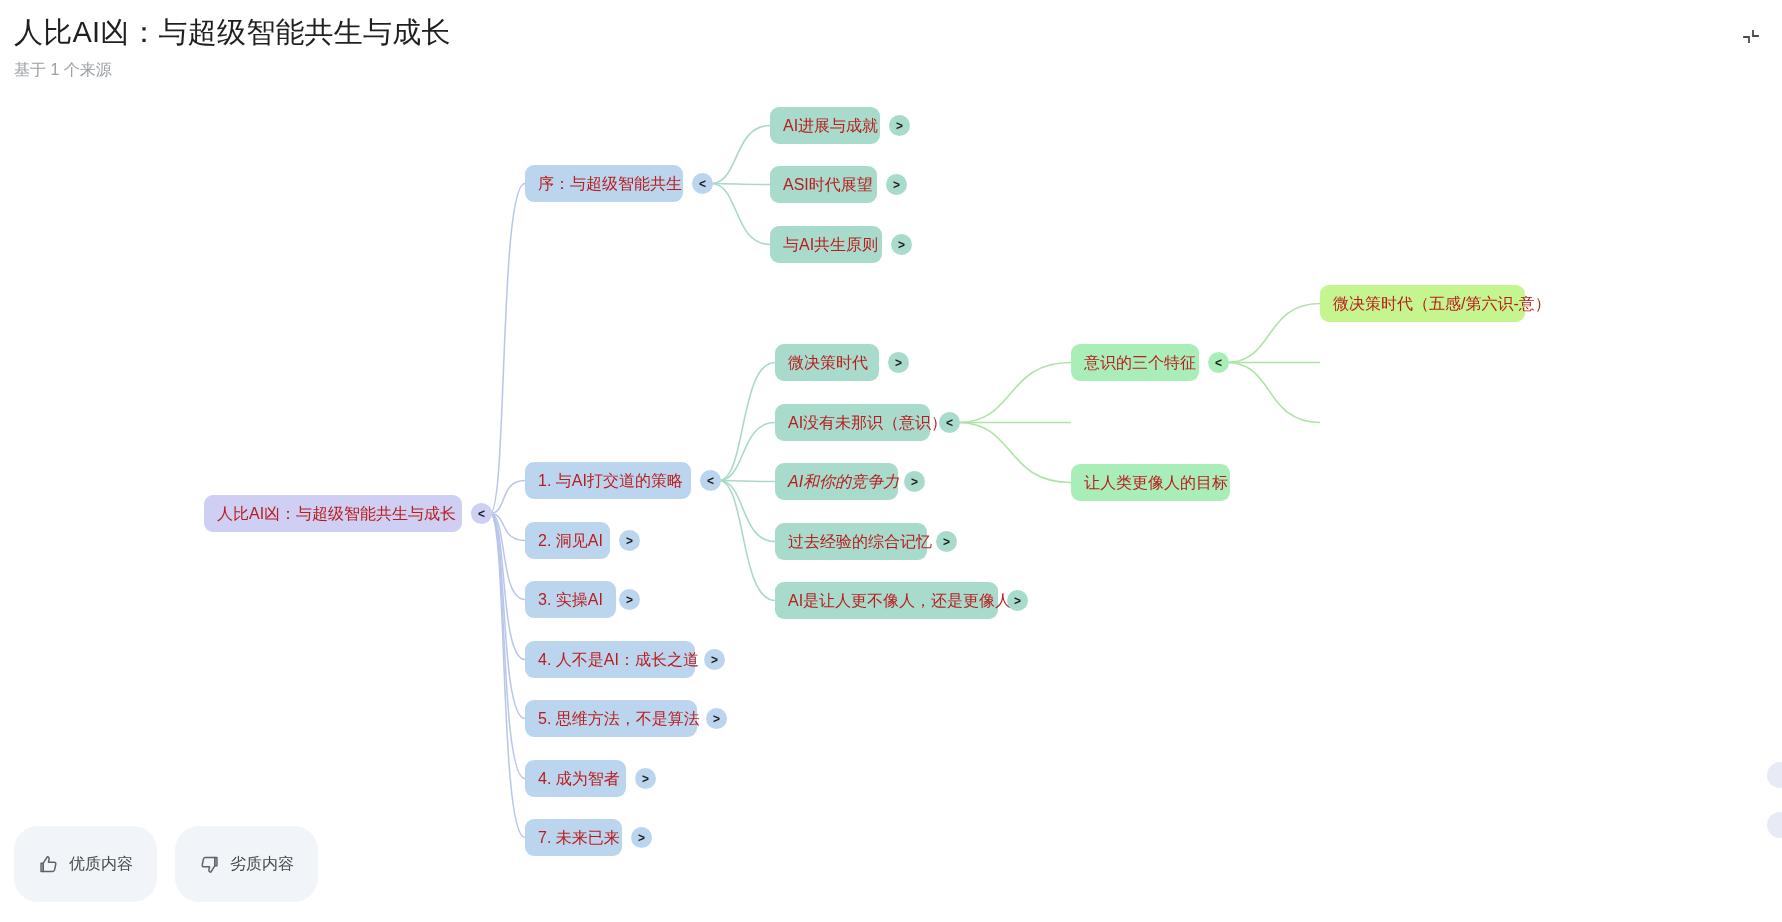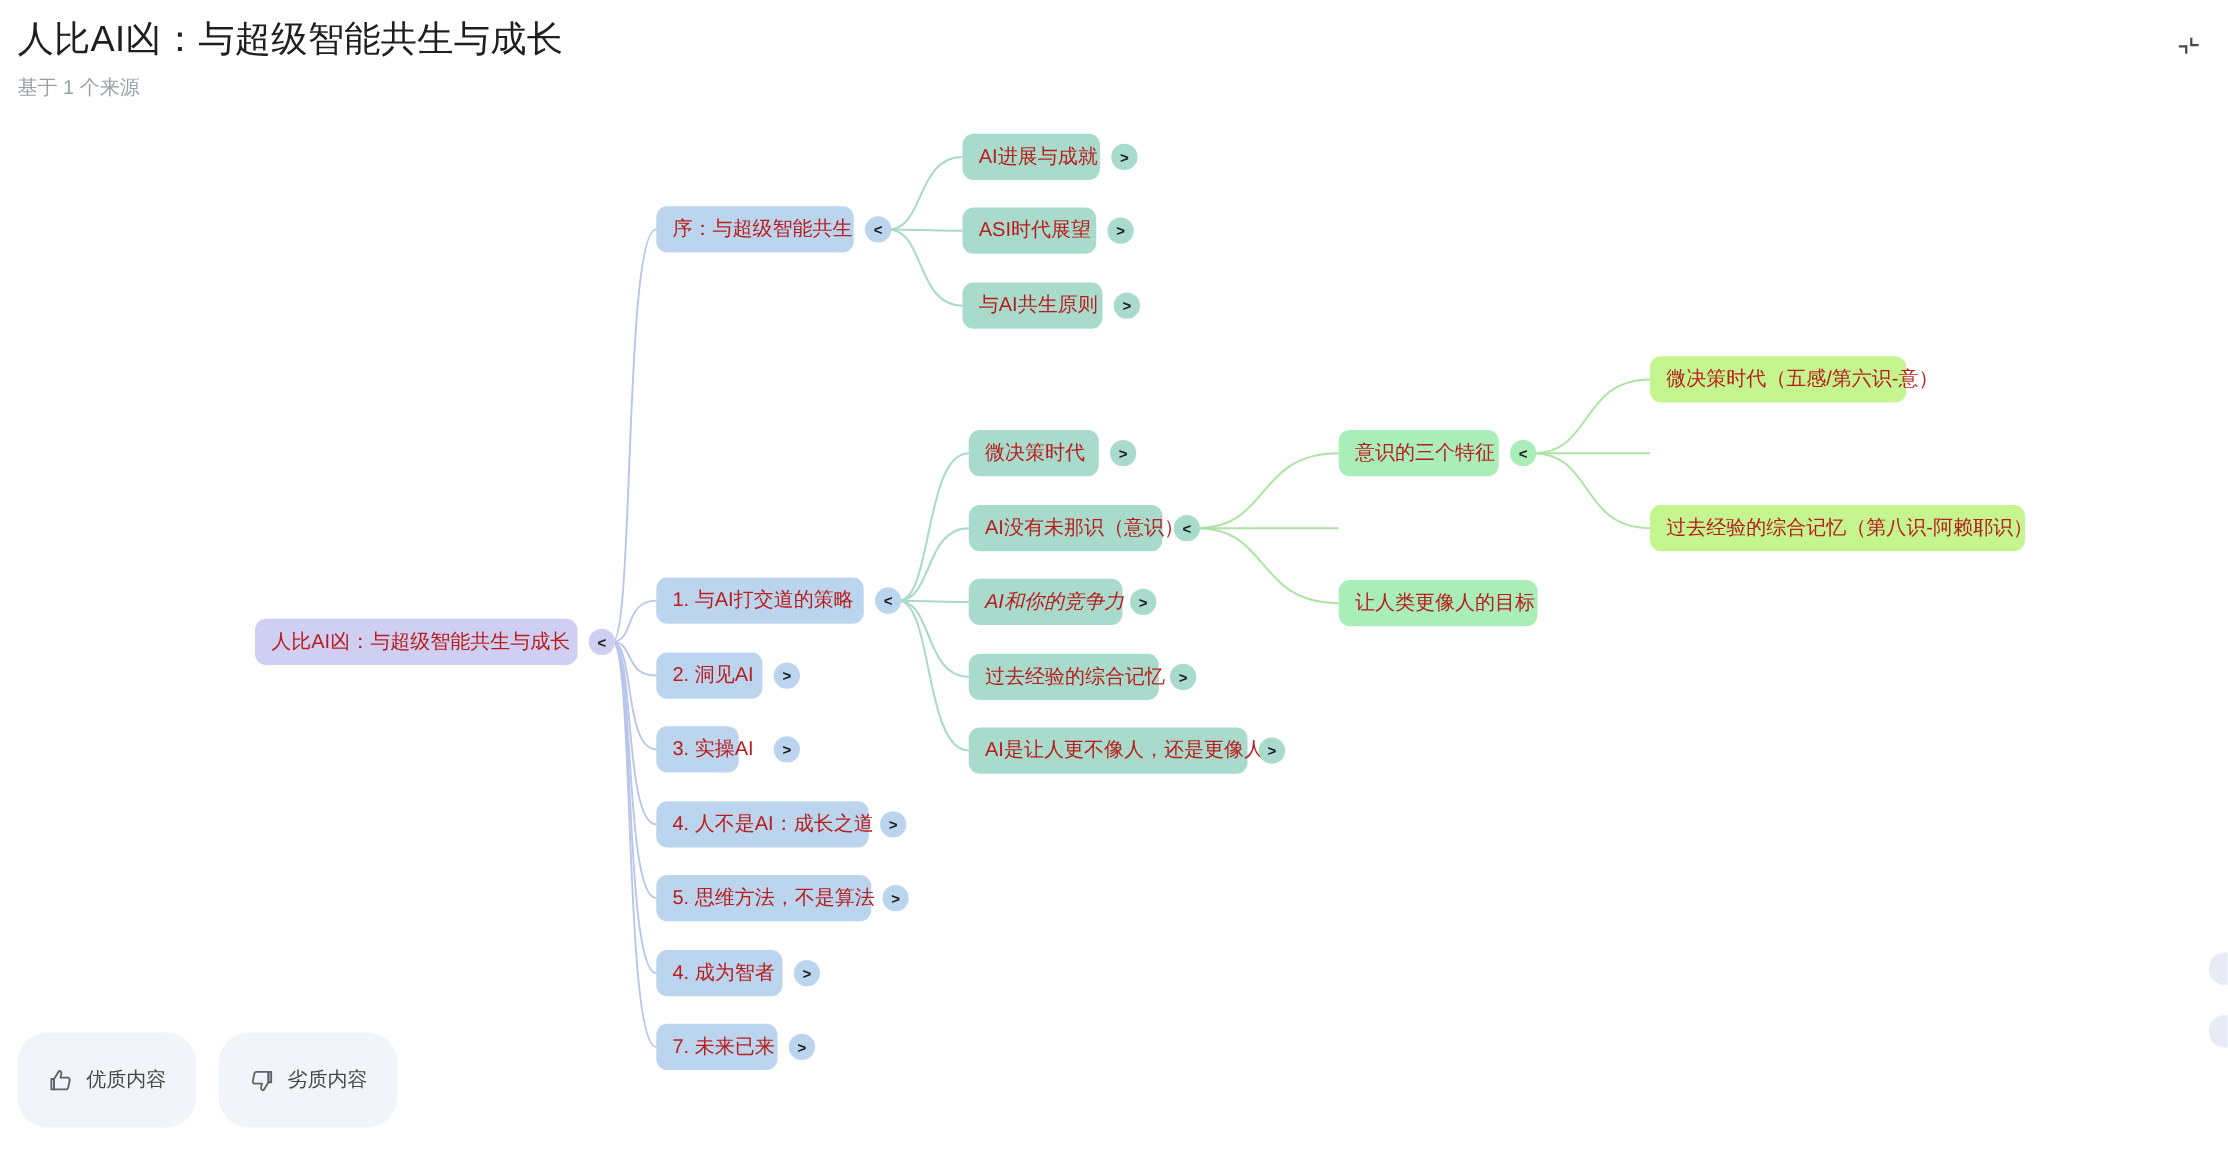--- a/index.html
+++ b/index.html
@@ -117,43 +117,40 @@
       <span>AI没有未那识（意识）</span>
     </div>
     <div class="toggle t-lvl2" style="left: 939px; top: 412px;">&lt;</div>
     <div class="node lvl3" style="left: 1071px; top: 344px; width: 128px;">
       <span>意识的三个特征</span>
     </div>
     <div class="toggle t-lvl3" style="left: 1208px; top: 352px;">&lt;</div>
     <div class="node lvl4" style="left: 1320px; top: 285px; width: 205px;">
       <span>微决策时代（五感/第六识-意）</span>
     </div>
-    <div class="node lvl4" style="left: 1320px; top: 404px; width: 300px;">
-      <span>过去经验的综合记忆（第八识-阿赖耶识）</span>
-    </div>
     <div class="node lvl3" style="left: 1071px; top: 464px; width: 159px;">
       <span>让人类更像人的目标</span>
     </div>
     <div class="node lvl2" style="left: 775px; top: 463px; width: 123px; font-style: italic;">
       <span>AI和你的竞争力</span>
     </div>
     <div class="toggle t-lvl2" style="left: 904px; top: 471px;">&gt;</div>
     <div class="node lvl2" style="left: 775px; top: 523px; width: 152px;">
       <span>过去经验的综合记忆</span>
     </div>
     <div class="toggle t-lvl2" style="left: 936px; top: 531px;">&gt;</div>
     <div class="node lvl2" style="left: 775px; top: 582px; width: 223px;">
       <span>AI是让人更不像人，还是更像人</span>
     </div>
     <div class="toggle t-lvl2" style="left: 1007px; top: 590px;">&gt;</div>
     <div class="node lvl1" style="left: 525px; top: 522px; width: 85px;">
       <span>2. 洞见AI</span>
     </div>
     <div class="toggle t-lvl1" style="left: 619px; top: 530px;">&gt;</div>
-    <div class="node lvl1" style="left: 525px; top: 581px; width: 66px;">
+    <div class="node lvl1" style="left: 525px; top: 581px; width: 91px;">
       <span>3. 实操AI</span>
     </div>
     <div class="toggle t-lvl1" style="left: 619px; top: 589px;">&gt;</div>
     <div class="node lvl1" style="left: 525px; top: 641px; width: 170px;">
       <span>4. 人不是AI：成长之道</span>
     </div>
     <div class="toggle t-lvl1" style="left: 704px; top: 649px;">&gt;</div>
     <div class="node lvl1" style="left: 525px; top: 700px; width: 172px;">
       <span>5. 思维方法，不是算法</span>
     </div>

